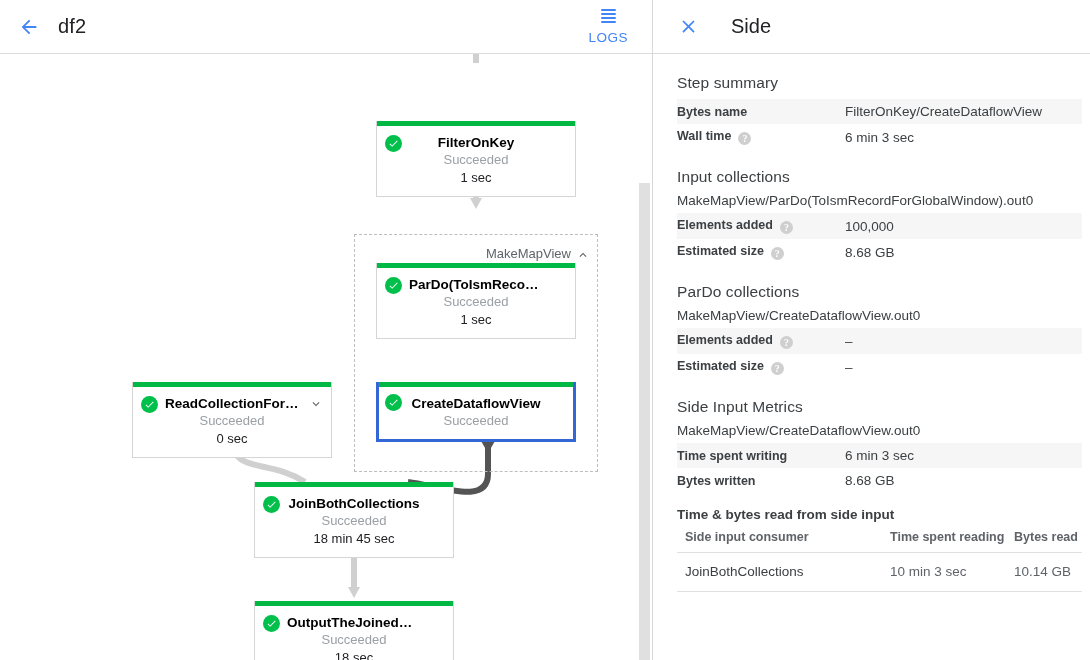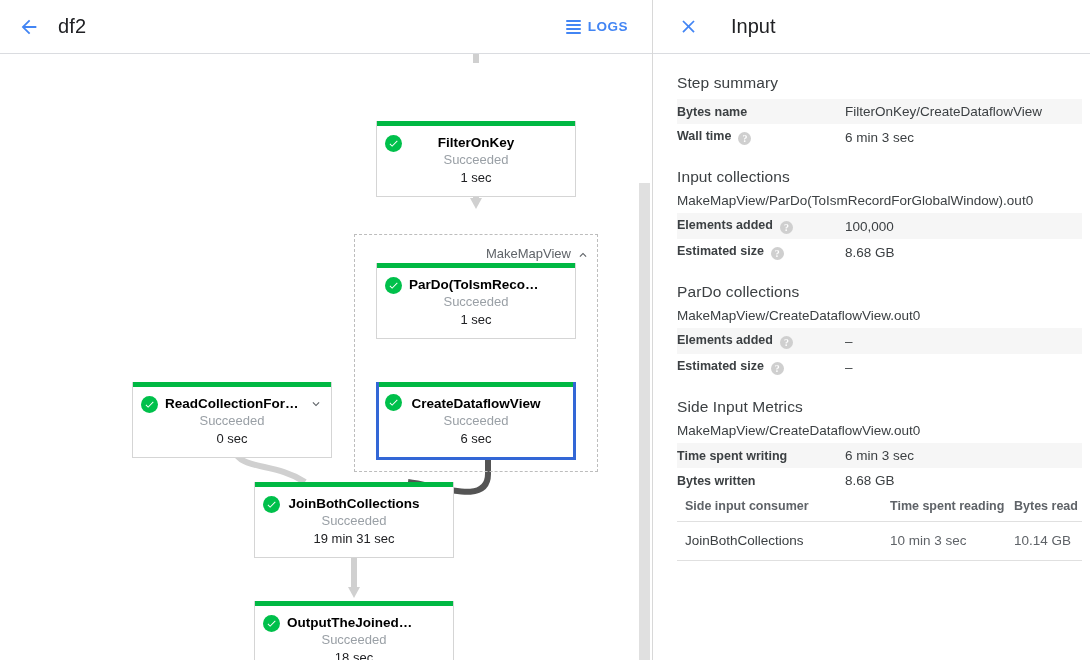--- a/index.html
+++ b/index.html
@@ -30,23 +30,24 @@
     width: 26px; height: 26px;
     display: flex; align-items: center; justify-content: center;
     color: #4285f4; cursor: pointer; margin-right: 16px;
   }
   #job-title {
     font-size: 20px; color: #202124; letter-spacing: .1px;
   }
   #logs-btn {
     margin-left: auto;
     display: flex; align-items: center; gap: 7px;
-    color: #4285f4; font-size: 13.5px; font-weight: bold;
+    color: #4285f4; font-size: 13.5px; font-weight: normal;
     letter-spacing: .5px; cursor: pointer;
     padding: 6px 8px;
+    flex-direction: column;
   }
   .hamburger { display: flex; flex-direction: column; gap: 2px; width: 15px; }
   .hamburger i { display: block; height: 2px; background: #4285f4; border-radius: 1px; }
 
   #graph-canvas {
     position: relative;
     width: 653px; height: 606px;
     background: #fff;
     overflow: hidden;
   }
@@ -276,21 +277,20 @@
       <div class="node selected" style="left:376px; top:328px; width:200px;">
         <div class="topbar"></div>
         <div class="node-body">
           <span class="status-icon" style="left:6px; top:7px;">
             <svg width="11" height="11" viewBox="0 0 24 24" fill="#ffffff">
                 <path d="M9 16.17 4.83 12l-1.42 1.41L9 19 21 7l-1.41-1.41z"></path>
               </svg>
           </span>
           <div class="node-title">CreateDataflowView</div>
           <div class="node-status">Succeeded</div>
-          <div class="node-time">6 sec</div>
         </div>
       </div>
 
       <div class="node" style="left:132px; top:328px; width:200px;">
         <div class="topbar"></div>
         <div class="node-body">
           <span class="status-icon">
             <svg width="11" height="11" viewBox="0 0 24 24" fill="#ffffff">
                 <path d="M9 16.17 4.83 12l-1.42 1.41L9 19 21 7l-1.41-1.41z"></path>
               </svg>
@@ -309,21 +309,21 @@
       <div class="node" style="left:254px; top:428px; width:200px;">
         <div class="topbar"></div>
         <div class="node-body">
           <span class="status-icon">
             <svg width="11" height="11" viewBox="0 0 24 24" fill="#ffffff">
                 <path d="M9 16.17 4.83 12l-1.42 1.41L9 19 21 7l-1.41-1.41z"></path>
               </svg>
           </span>
           <div class="node-title">JoinBothCollections</div>
           <div class="node-status">Succeeded</div>
-          <div class="node-time">19 min 31 sec</div>
+          <div class="node-time">18 min 45 sec</div>
         </div>
       </div>
 
       <div class="node" style="left:254px; top:547px; width:200px;">
         <div class="topbar"></div>
         <div class="node-body">
           <span class="status-icon">
             <svg width="11" height="11" viewBox="0 0 24 24" fill="#ffffff">
                 <path d="M9 16.17 4.83 12l-1.42 1.41L9 19 21 7l-1.41-1.41z"></path>
               </svg>
@@ -342,21 +342,21 @@
   </div>
 
   <div id="right-pane">
 
     <div id="right-header">
       <div id="close-btn">
         <svg width="21" height="21" viewBox="0 0 24 24" fill="currentColor">
           <path d="M19 6.41 17.59 5 12 10.59 6.41 5 5 6.41 10.59 12 5 17.59 6.41 19 12 13.41 17.59 19 19 17.59 13.41 12z"></path>
         </svg>
       </div>
-      <div id="panel-title">Input</div>
+      <div id="panel-title">Side</div>
     </div>
 
     <div id="right-body">
 
       <div class="section">
         <div class="section-heading">Step summary</div>
         <table class="kv">
           <tbody>
               <tr class="shade">
             <td class="k"><span>Bytes name</span></td>
@@ -413,20 +413,21 @@
             <td class="k"><span>Time spent writing</span></td>
             <td class="v">6 min 3 sec</td>
           </tr>
           <tr>
             <td class="k"><span>Bytes written</span></td>
             <td class="v">8.68 GB</td>
           </tr>
         </tbody>
           </table>
 
+        <div class="subheading">Time &amp; bytes read from side input</div>
         <table class="sidein">
           <thead>
             <tr>
               <th style="width:205px;">Side input consumer</th>
               <th style="width:124px;">Time spent reading</th>
               <th>Bytes read</th>
             </tr>
           </thead>
           <tbody>
             <tr>

